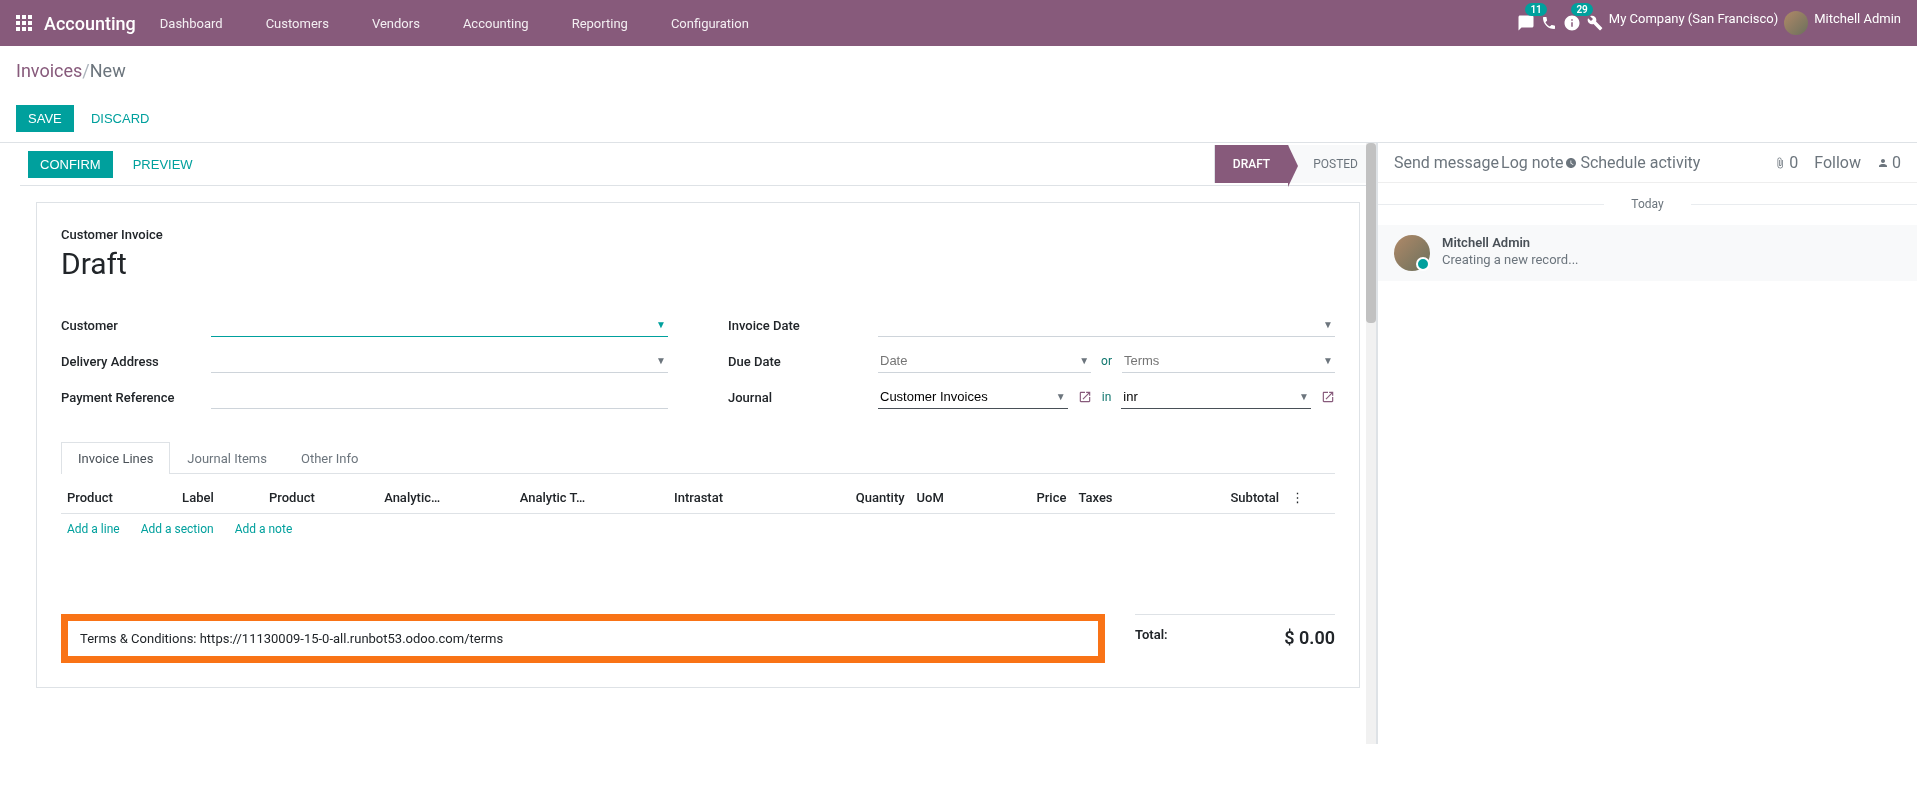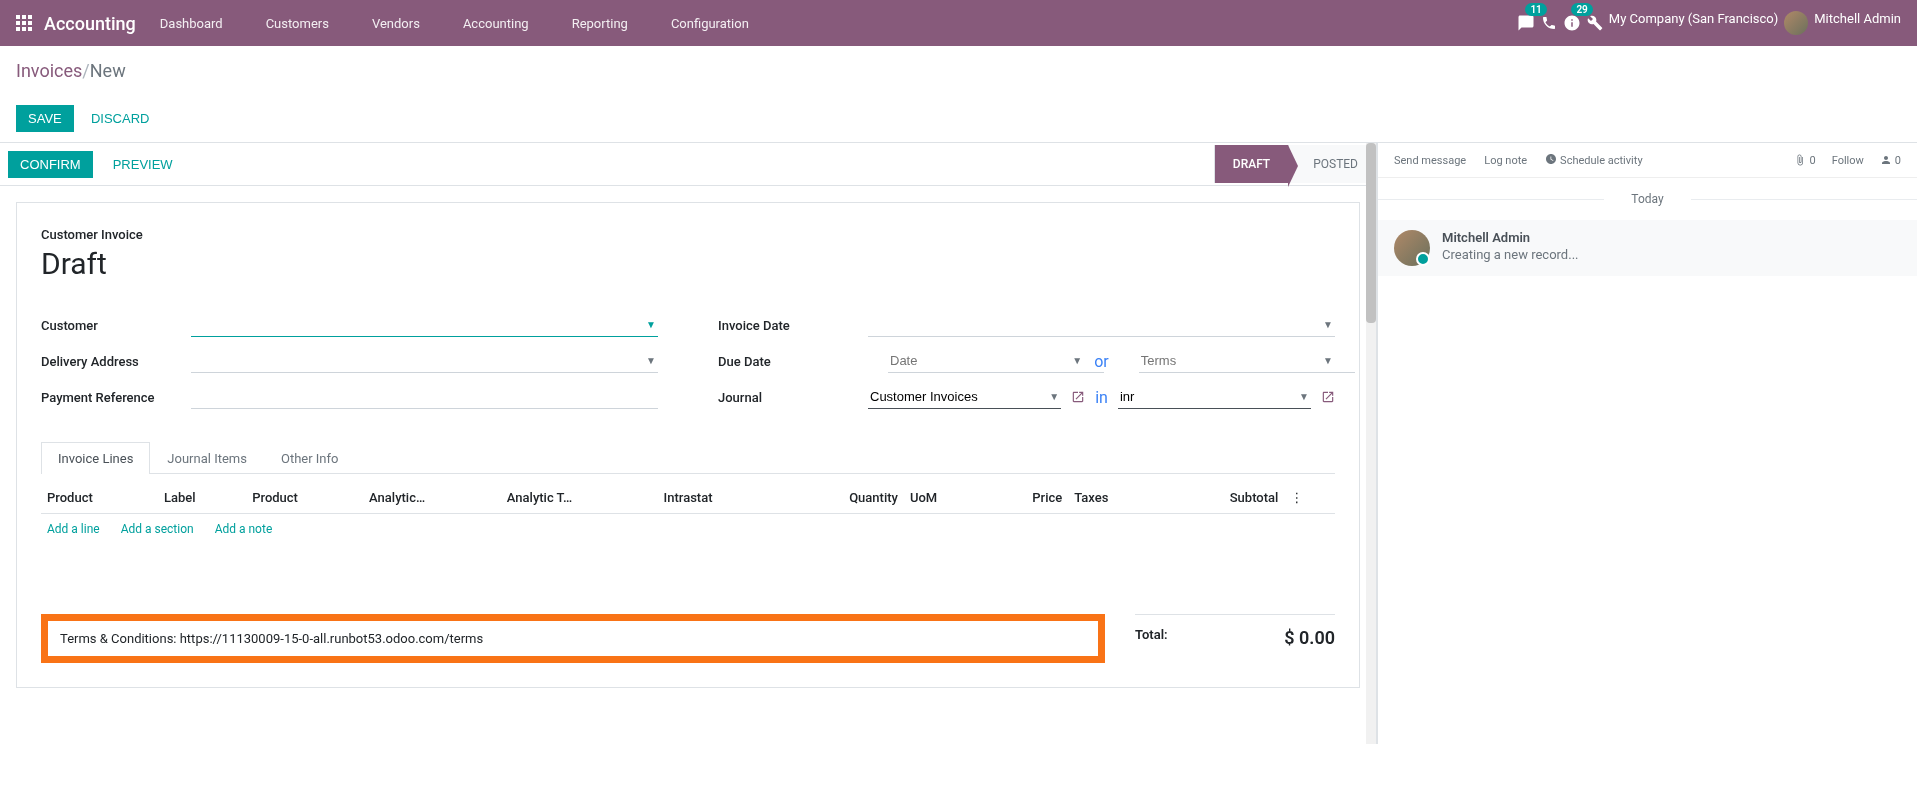--- a/index.html
+++ b/index.html
@@ -97,20 +97,21 @@
 }
 
 
 .main-wrapper { display: flex; width:100%; }
 .form-area {
   flex: 1;
   border-top: 1px solid #dee2e6;
   border-right: 1px solid #dee2e6;
   position: relative;
   padding-bottom: 40px;
+  padding-left: 20px;
 }
 .chatter {
   width: 540px;
   border-top: 1px solid #dee2e6;
   border-left: 1px solid #dee2e6;
 }
 
 
 .statusbar {
   display: flex;
@@ -188,22 +189,22 @@
 .caret-down {
   position: absolute;
   right: 2px;
   top: 6px;
   color: #6c757d;
   pointer-events: none;
   font-size: 10px;
 }
 .caret-down.teal { color: #00a09d; }
 .due-date-row { display:flex; align-items:center; gap:10px; }
-.due-date-row .small-input { width: 120px; margin-left: 20px; }
-.or-text { color:#3b82f6; font-size:16px; }
+.due-date-row .small-input { width: 120px; }
+.or-text { color:#0f766e; font-size:12px; }
 .journal-row { display:flex; align-items:center; gap:10px; }
 .journal-row .small-input { width: 120px; }
 .ext-icon { color:#875a7b; cursor:pointer; width:14px; height:14px; display:inline-flex; }
 
 
 .tabs {
   display: flex;
   border-bottom: 1px solid #dee2e6;
 }
 .tab {
@@ -266,23 +267,23 @@
 }
 .total-row { display:flex; justify-content: space-between; padding: 4px 0; text-align: right; }
 .total-label { font-weight:600; }
 .total-value { font-size:18px; font-weight:600; }
 
 
 .chatter-top {
   display: flex;
   align-items: center;
   padding: 10px 16px;
-  gap: 18px;
+  gap: 2px;
   color: #6c757d;
-  font-size: 11px;
+  font-size: 16px;
   border-bottom: 1px solid #eee;
 }
 .chatter-top .ch-link { cursor: pointer; }
 .chatter-top .ch-right { margin-left: auto; display:flex; gap:16px; align-items:center; }
 .attach-count { display:flex; align-items:center; gap:3px; }
 .today-sep {
   text-align: center;
   color: #6c757d;
   font-size: 12px;
   padding: 14px 0;

